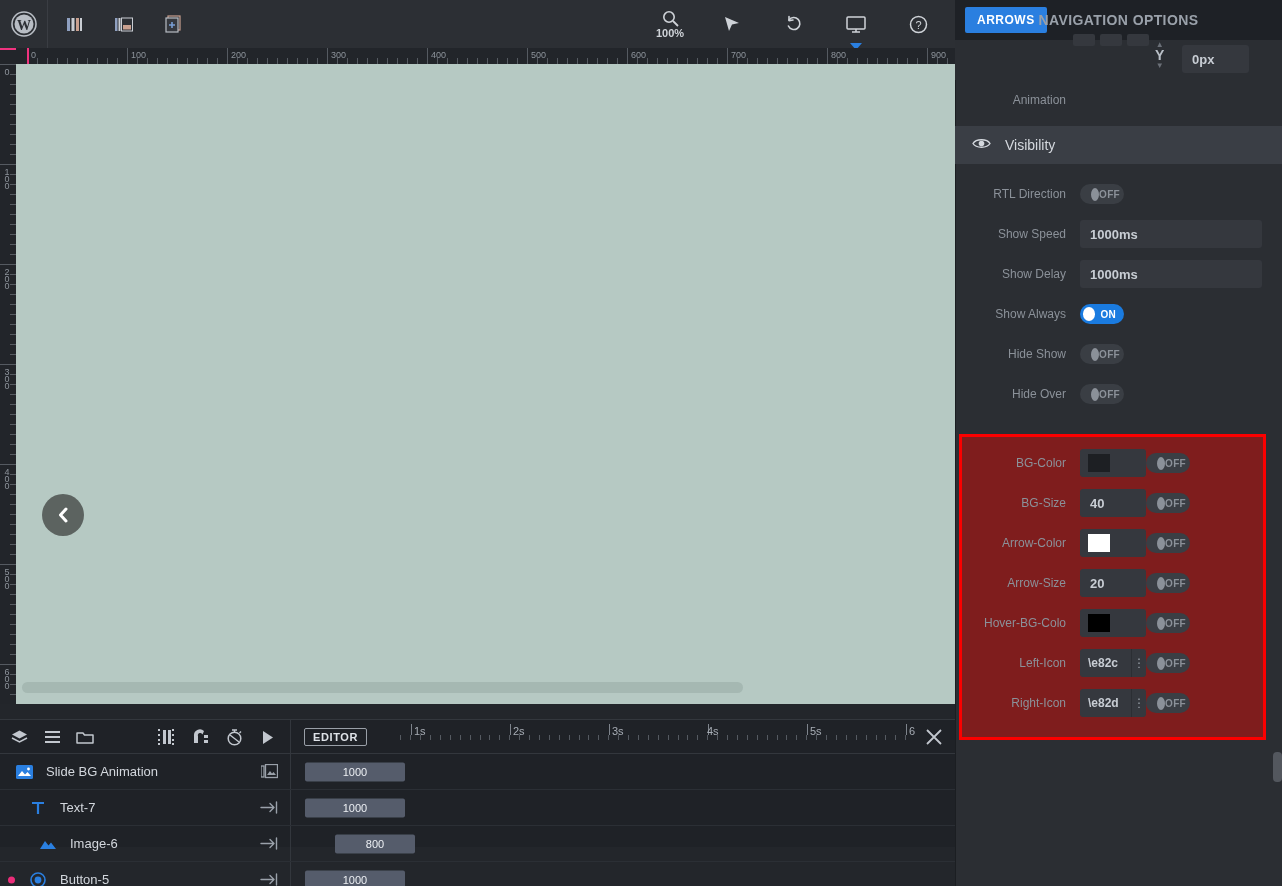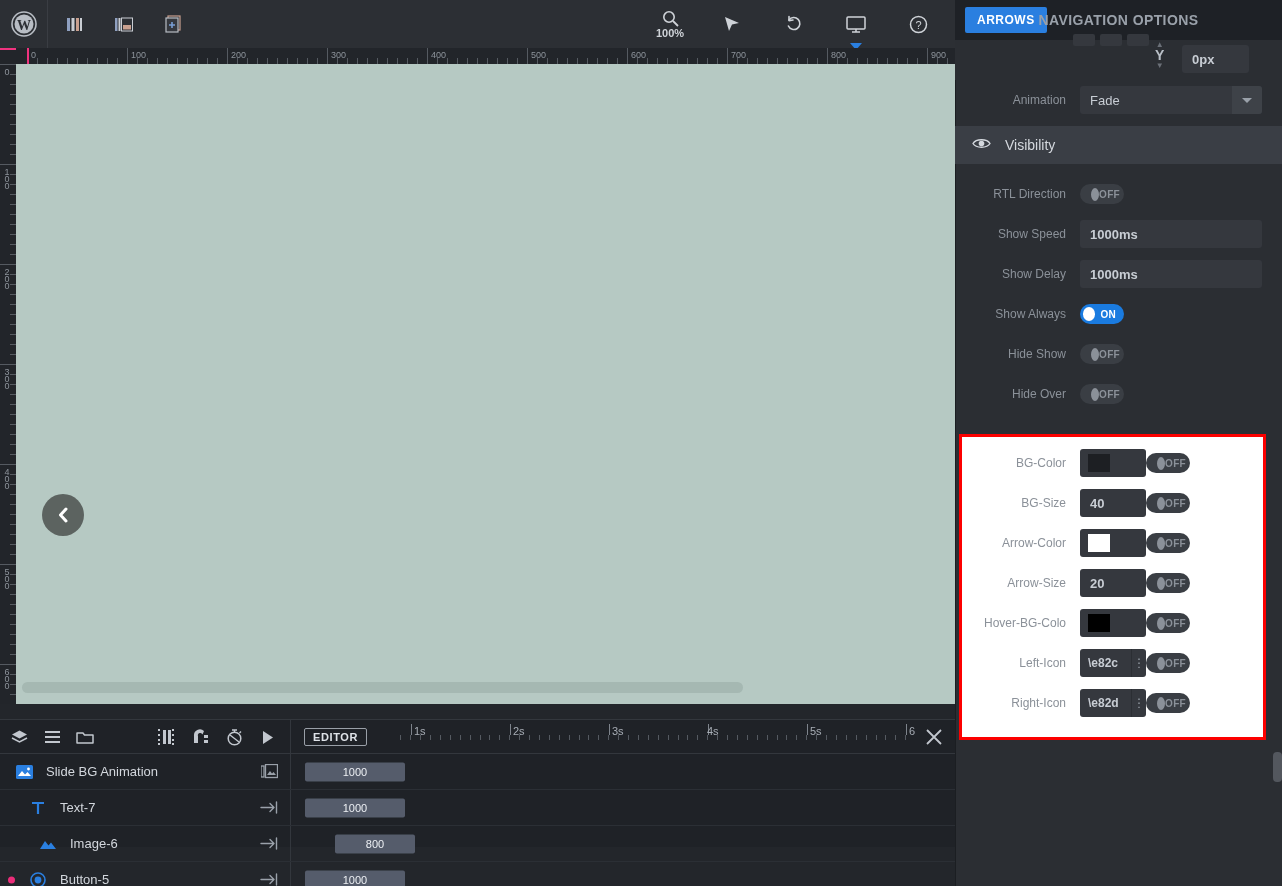--- a/index.html
+++ b/index.html
@@ -251,21 +251,21 @@
     cursor: pointer;
   }
   .section-head .sh-title { font-size: 14px; color: #d4d8de; }
 
   
   .nav-style-box {
     position: relative;
     border: 3px solid #fc0000;
     margin: 8px 16px 0 4px;
   }
-  .nav-style-body { background: #ffffff; padding: 6px 0 14px 0; }
+  .nav-style-body { background: #7f1d1d; padding: 6px 0 14px 0; }
 
   .nsrow { position: relative; height: 40px; display: flex; align-items: center; }
   .nslabel {
     width: 118px; text-align: right; padding-right: 14px;
     font-size: 12px; color: #8b9199;
   }
   .nsfield {
     width: 66px; height: 28px; background: #35383e; border-radius: 3px;
     display: flex; align-items: center; padding-left: 10px;
     font-size: 13px; font-weight: bold; color: #c8cdd4; cursor: text;
@@ -793,26 +793,20 @@
         <div class="pr-y">
           <span class="chev">▲</span>
           <span>Y</span>
           <span class="chev">▼</span>
         </div>
         <div class="pr-field">0px</div>
       </div>
 
       <div class="prow">
         <div class="plabel">Animation</div>
-        <div class="pselect">
-          <span class="val">Fade</span>
-          <span class="arrowbox">
-              <span class="caret-dn"></span>
-            </span>
-        </div>
       </div>
 
       <div style="height:6px"></div>
 
       <div class="section-head">
         <span>
           <svg width="19" height="13" viewBox="0 0 19 13">
             <path d="M1 6.5 C4 1.5 15 1.5 18 6.5 C15 11.5 4 11.5 1 6.5 Z" fill="none" stroke="#d4d8de" stroke-width="1.4"></path>
             <circle cx="9.5" cy="6.5" r="2.8" fill="#d4d8de"></circle>
           </svg>

